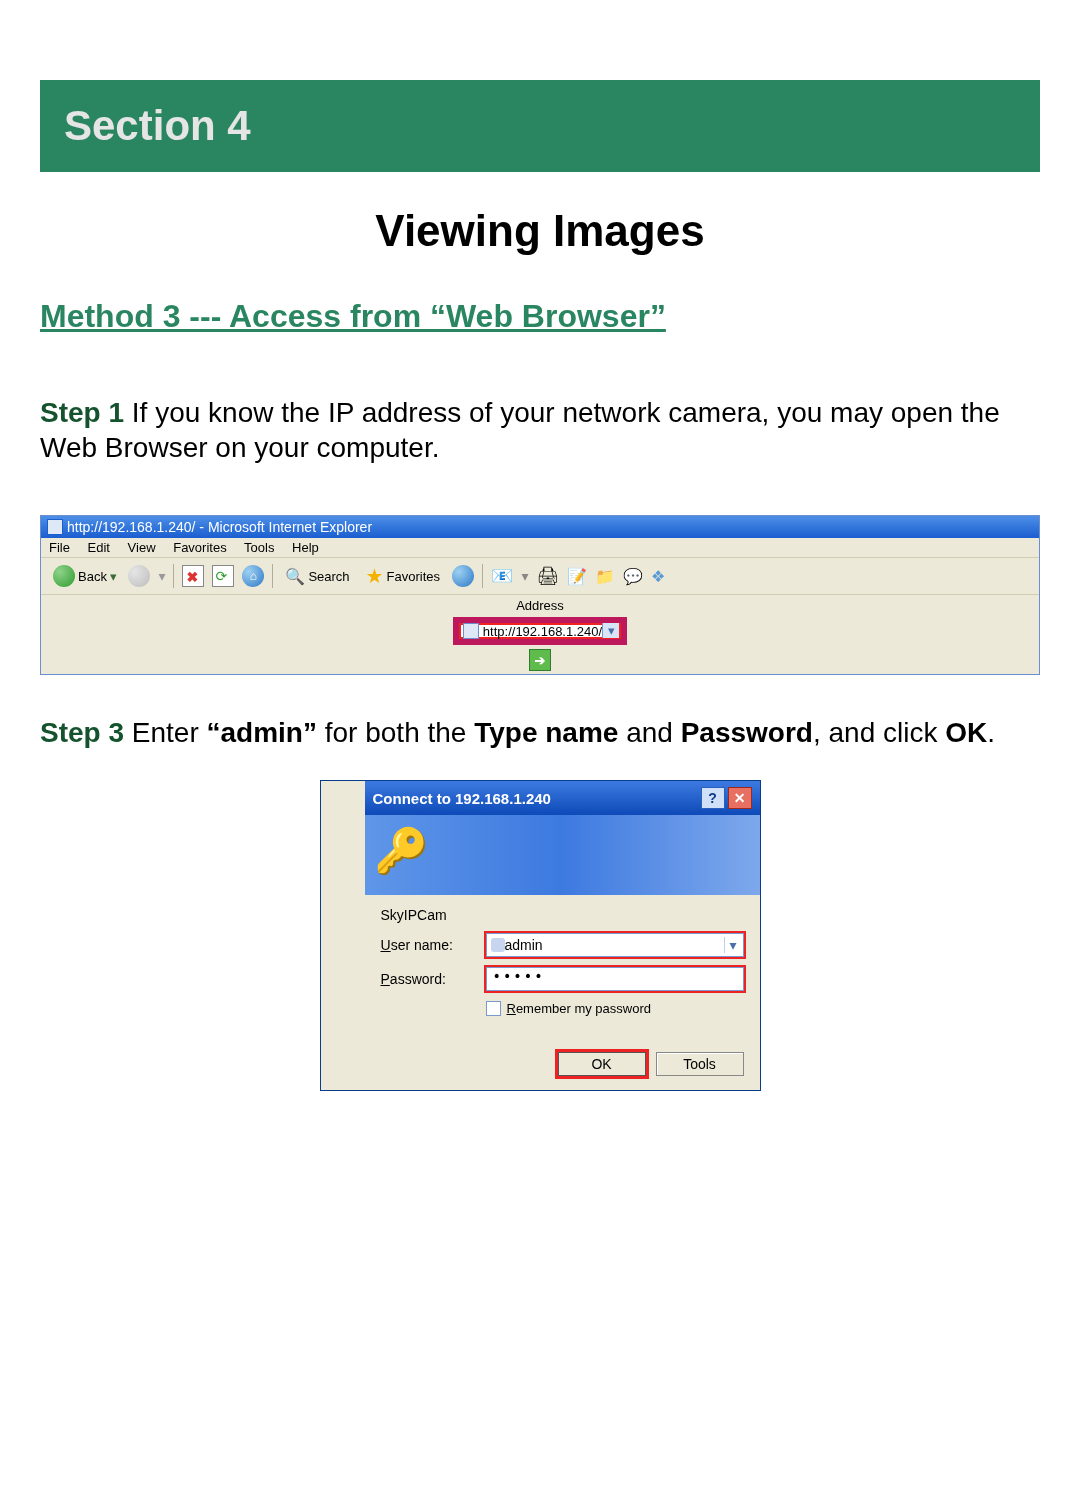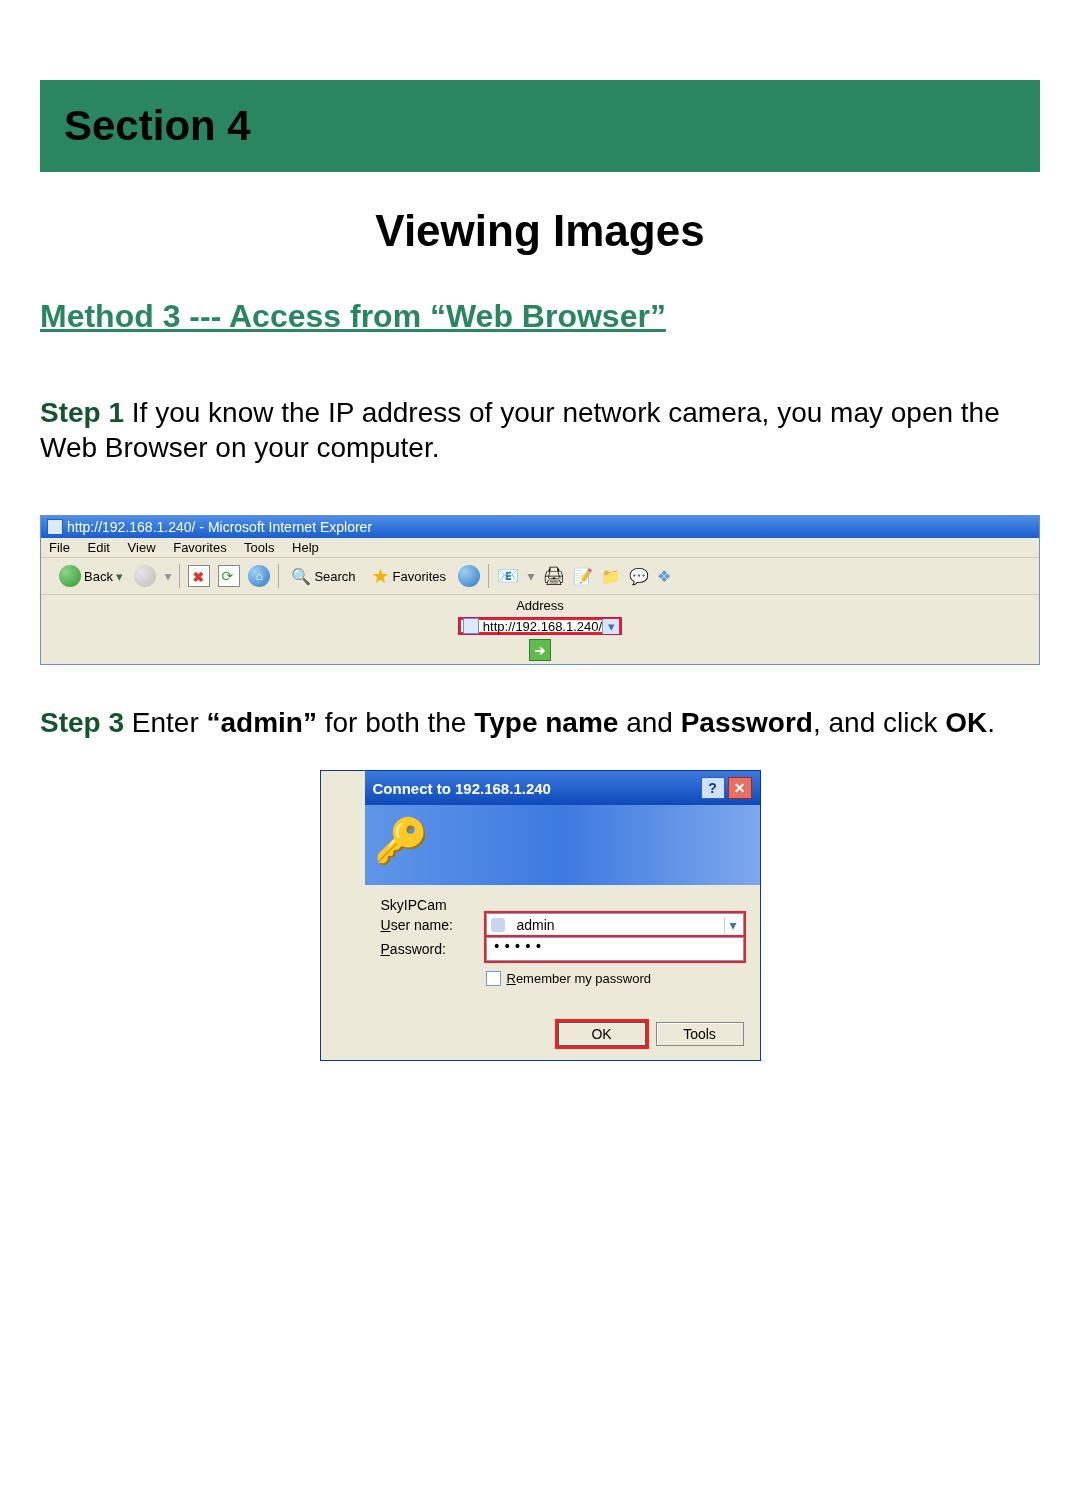--- a/index.html
+++ b/index.html
@@ -7,21 +7,21 @@
     padding: 0;
     background: #fff;
     font-family: Arial, Helvetica, sans-serif;
     width: 1080px;
   }
   .page {
     padding: 80px 40px 40px 40px;
   }
   .section-banner {
     background: #2a8660;
-    color: #000000;
+    color: #e5e5e5;
     font-size: 42px;
     font-weight: bold;
     padding: 22px 24px;
     margin-bottom: 34px;
   }
   .page-title {
     text-align: center;
     font-size: 44px;
     font-weight: bold;
     color: #000;
@@ -65,21 +65,21 @@
     width: 14px; height: 14px; background:#dfe8f6; border:1px solid #1a5ed0;
   }
   .ie-menu {
     background: #ece9d8;
     padding: 2px 8px;
     font-size: 13px;
   }
   .ie-menu span { margin-right: 14px; }
   .ie-toolbar {
     background: #ece9d8;
-    padding: 4px 14px;
+    padding: 4px 8px;
     display: flex;
     align-items: center;
     gap: 8px;
     border-top: 1px solid #d0cdb5;
     border-bottom: 1px solid #d0cdb5;
   }
   .tb-btn {
     display: inline-flex;
     align-items: center;
     gap: 3px;
@@ -96,22 +96,22 @@
     background: #ece9d8;
     padding: 3px 6px;
     display: flex;
     align-items: center;
     gap: 4px;
     font-size: 13px;
     flex-direction: column;
   }
   .addr-box {
     flex: 1;
-    display:flex; align-items:flex-end;
-    background:#fff; border:1px solid #be185d; height:20px;
+    display:flex; align-items:flex-start;
+    background:#fff; border:6px solid #be185d; height:20px;
     justify-content: space-between;
     box-shadow: 0 0 0 2px #e22 inset;
     padding: 0 2px 0 4px;
   }
   .addr-left { display:flex; align-items:center; gap:4px; }
   .addr-drop { width:16px; text-align:center; color:#4a6ea9; background:#d8e5f8; border-left:1px solid #7a99cf; }
   .go-btn {
     width:20px; height:20px; background:#5fbb4b; border:1px solid #2e7d2e;
     color:#fff; display:flex; align-items:center; justify-content:center;
     font-weight:bold;
@@ -144,28 +144,28 @@
   .login-banner {
     height:80px;
     background: linear-gradient(to right,#5f96e8 0%, #3d7ae0 50%, #7ea8ec 100%);
     position:relative;
   }
   .keys-icon {
     position:absolute; left:10px; top:10px;
     font-size:44px;
   }
   .login-body { padding: 12px 16px 6px 16px; }
-  .login-row { display:flex; align-items:center; }
+  .login-row { display:flex; align-items:center; margin-top:10px; }
   .lbl { width:105px; }
   .lbl u { text-decoration:underline; }
   .ufield {
     flex:1; display:flex; align-items:center;
     border:1px solid #7a99cf; background:#fff; height:22px;
     box-shadow:0 0 0 2px #e22;
-    padding:0 2px 0 4px; gap:12px;
+    padding:0 2px 0 4px; gap:0;
   }
   .ufield .chev { color:#4a6ea9; padding:0 4px; border-left:1px solid #bcd0ef; }
   .pfield {
     flex:1; border:1px solid #7a99cf; background:#fff; height:22px;
     box-shadow:0 0 0 2px #e22;
     padding:0 6px; letter-spacing:2px; font-family:monospace;
   }
   .remember-row { margin:10px 0 0 105px; font-size:13px; display:flex; align-items:center; gap:6px;}
   .chk { width:13px; height:13px; border:1px solid #7a99cf; background:#fff; }
   .login-buttons { display:flex; justify-content:flex-end; gap:10px; padding:30px 16px 14px 16px; }

